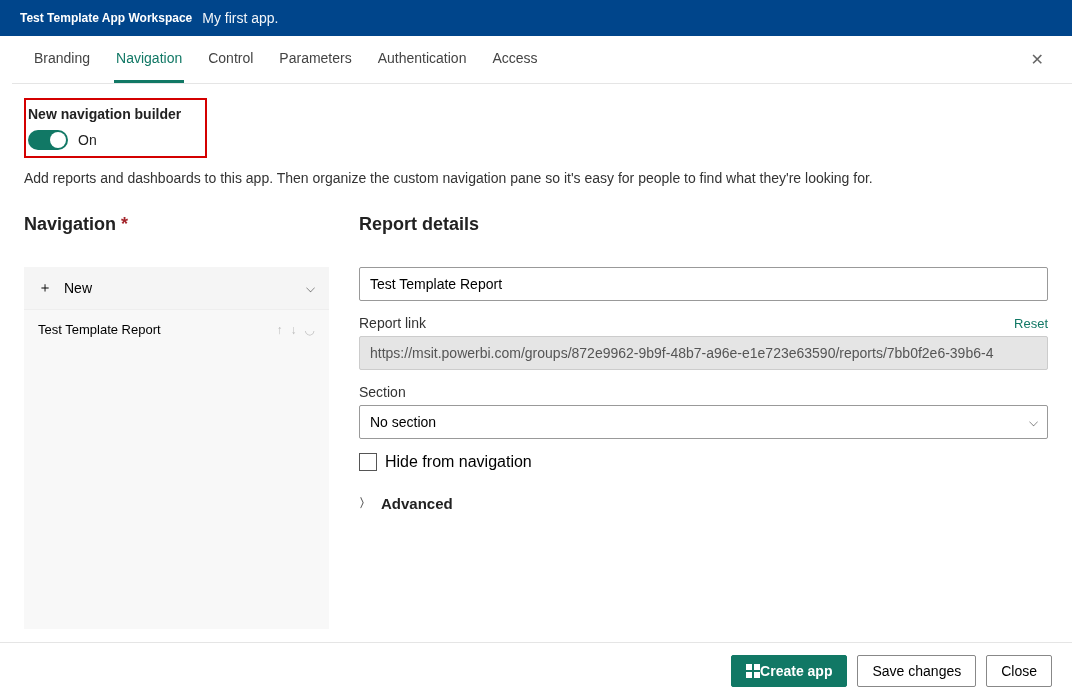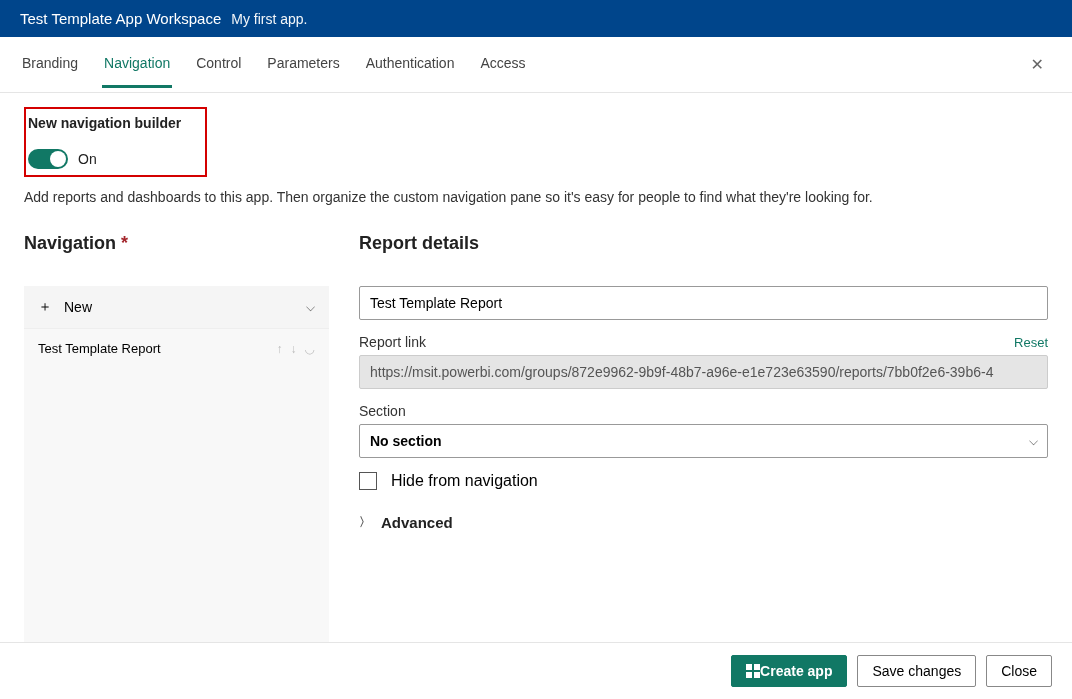--- a/index.html
+++ b/index.html
@@ -17,31 +17,32 @@
       overflow: hidden;
     }
     .header {
       background: #00458b;
       color: #fff;
       padding: 10px 20px;
       display: flex;
       align-items: center;
       gap: 10px;
     }
-    .header .title { font-weight: 400; font-size: 15px; }
+    .header .title { font-weight: 700; font-size: 12px; }
     .header .subtitle { font-weight: 400; font-size: 14px; opacity: 0.95; }
 
     .tabs {
       display: flex;
       align-items: center;
       padding: 0 20px;
       border-bottom: 1px solid #e5e5e5;
       position: relative;
       gap: 22px;
-      height: 56px;
+      height: 48px;
+      margin-left: 12px;
     }
     .tab {
       padding: 14px 2px;
       font-size: 14px;
       color: #444;
       cursor: pointer;
       border-bottom: 3px solid transparent;
     }
     .tab.active {
       color: #117865;
@@ -63,21 +64,21 @@
 
     .highlight-box {
       border: 2px solid #d40000;
       display: inline-block;
       padding: 6px 24px 6px 2px;
     }
     .toggle-label {
       font-weight: 600;
       font-size: 14px;
       color: #222;
-      margin-bottom: 18px;
+      margin-bottom: 8px;
       display: block;
     }
     .toggle-row { display: flex; align-items: center; gap: 10px; }
     .toggle {
       width: 40px; height: 20px; border-radius: 10px;
       background: #117865; position: relative;
     }
     .toggle-knob {
       position: absolute; right: 2px; top: 2px;
       width: 16px; height: 16px; border-radius: 50%; background: #fff;
@@ -156,28 +157,28 @@
       font-size: 14px;
       margin-bottom: 14px;
       background: #fff;
     }
     .text-input.readonly {
       background: #e5e5e5;
       color: #555;
       border: 1px solid #ccc;
     }
     .select-wrap { position: relative; }
-    .select-input { appearance: none; padding-right: 12px; font-weight: bold; }
+    .select-input { appearance: none; padding-right: 12px; }
     .select-chev {
       position: absolute; right: 10px; top: 10px;
       font-size: 12px; color: #555; pointer-events: none;
     }
 
     .checkbox-row {
-      display: flex; align-items: flex-start; gap: 14px;
+      display: flex; align-items: flex-start; gap: 8px;
       margin-bottom: 24px;
     }
     .checkbox {
       width: 18px; height: 18px; border: 1px solid #555; background: #fff;
     }
 
     .advanced-row {
       display: flex; align-items: center; gap: 10px;
       font-size: 15px; font-weight: 600; color: #222; cursor: pointer;
       margin-top: 16px;

